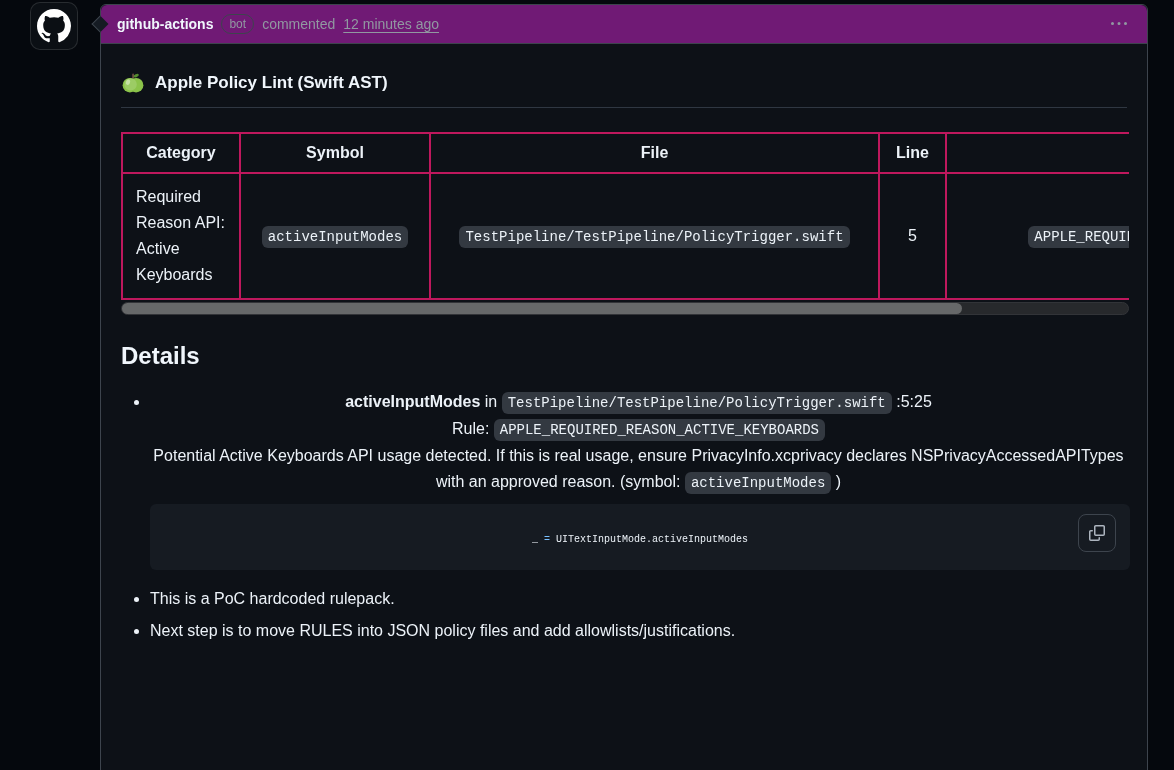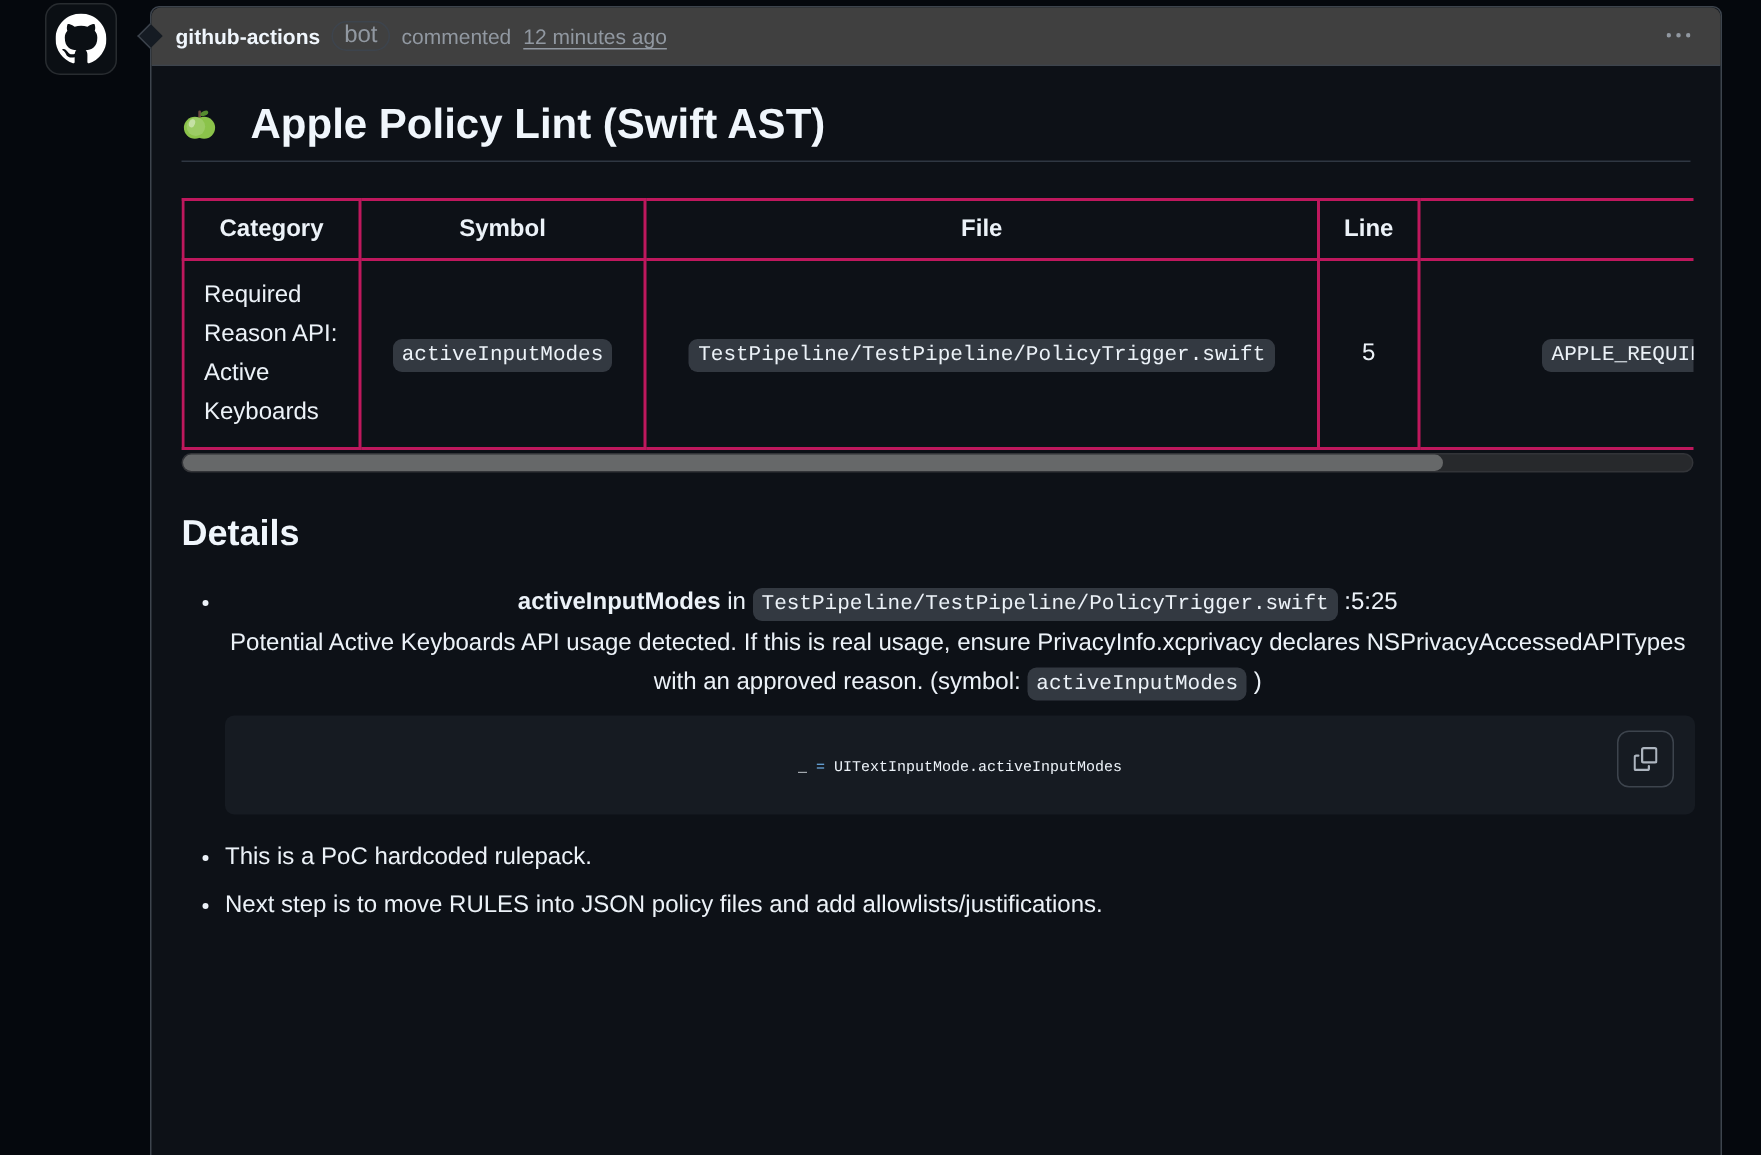--- a/index.html
+++ b/index.html
@@ -16,46 +16,46 @@
     background:#0b0f14; border:1px solid rgba(255,255,255,0.12);
     border-radius:10px; display:flex; align-items:center; justify-content:center;
   }
   .avatar svg { width:34px; height:34px; fill:#ffffff; }
   
   .comment {
     position:absolute; left:100px; top:4px; width:1048px; height:800px;
     background:#0d1117; border:1px solid #3d444d; border-radius:6px;
   }
   .comment-header {
-    position:relative; height:39px; background:#404040;
+    position:relative; height:39px; background:#701a75;
     border-bottom:1px solid #3d444d; border-radius:6px 6px 0 0;
     display:flex; align-items:center; gap:8px; padding:0 16px; font-size:14px;justify-content:flex-end;
   }
   .caret {
     position:absolute; left:-7px; top:13px; width:12px; height:12px;
     background:#151b23; border-left:1px solid #3d444d; border-bottom:1px solid #3d444d;
     transform:rotate(45deg);
   }
   .author { font-weight:700; color:#f0f6fc; text-decoration:none; }
   .bot-badge {
     border:1px solid #3d444d; border-radius:999px; padding:0 7px;
-    font-size:16px; line-height:18px; color:#9198a1;
+    font-size:12px; line-height:18px; color:#9198a1;
   }
   .muted { color:#9198a1; }
   .timestamp { color:#9198a1; text-decoration:underline; text-underline-offset:3px; }
   .kebab-btn {
     margin-left:auto; background:none; border:none; cursor:pointer;
     display:flex; align-items:center; padding:4px;
   }
   .kebab-btn svg { width:16px; height:16px; fill:#9198a1; }
   
   .comment-body { padding:16px 20px; font-size:16px; color:#ecf2f8; }
   h2.report-title {
-    margin-top:8px; font-size:28px; line-height:30px; font-weight:700; color:#f0f6fc;
-    display:flex; align-items:center; gap:22px;
+    margin-top:8px; font-size:17px; line-height:30px; font-weight:700; color:#f0f6fc;
+    display:flex; align-items:center; gap:10px;
     padding-bottom:9px; border-bottom:1px solid #2f3742;
   }
   .apple-emoji { width:24px; height:24px; flex:none; }
   p.summary { margin-top:20px; line-height:24px; }
   
   .table-wrap { margin-top:24px; width:1008px; overflow:hidden; }
   table.report-table { border-collapse:collapse; table-layout:fixed; width:1320px; font-size:16px; }
   .report-table th, .report-table td {
     border:2px solid #be185d; padding:10px 13px; vertical-align:middle;
   }
@@ -167,20 +167,21 @@
       </table>
     </div>
     <div class="hscroll">
       <div class="hscroll-thumb"></div>
     </div>
 
     <h3 class="section-heading">Details</h3>
     <ul class="detail-list">
       <li>
         <div><span class="bold">activeInputModes</span><span> in </span><code class="pill">TestPipeline/TestPipeline/PolicyTrigger.swift</code><span> :5:25</span></div>
+        <div><span>Rule: </span><code class="pill">APPLE_REQUIRED_REASON_ACTIVE_KEYBOARDS</code></div>
         <div><span>Potential Active Keyboards API usage detected. If this is real usage, ensure PrivacyInfo.xcprivacy declares NSPrivacyAccessedAPITypes with an approved reason. </span><span>(symbol: </span><code class="pill">activeInputModes</code><span> )</span></div>
         <div class="code-block">
           <code class="code-line"><span>_ </span><span class="op">=</span><span> UITextInputMode.activeInputModes</span></code>
           <button class="copy-btn">
             <svg viewBox="0 0 16 16" aria-hidden="true">
               <path d="M0 6.75C0 5.784.784 5 1.75 5h1.5a.75.75 0 0 1 0 1.5h-1.5a.25.25 0 0 0-.25.25v7.5c0 .138.112.25.25.25h7.5a.25.25 0 0 0 .25-.25v-1.5a.75.75 0 0 1 1.5 0v1.5A1.75 1.75 0 0 1 9.25 16h-7.5A1.75 1.75 0 0 1 0 14.25Z"></path>
               <path d="M5 1.75C5 .784 5.784 0 6.75 0h7.5C15.216 0 16 .784 16 1.75v7.5A1.75 1.75 0 0 1 14.25 11h-7.5A1.75 1.75 0 0 1 5 9.25Zm1.75-.25a.25.25 0 0 0-.25.25v7.5c0 .138.112.25.25.25h7.5a.25.25 0 0 0 .25-.25v-7.5a.25.25 0 0 0-.25-.25Z"></path>
             </svg>
           </button>
         </div>

